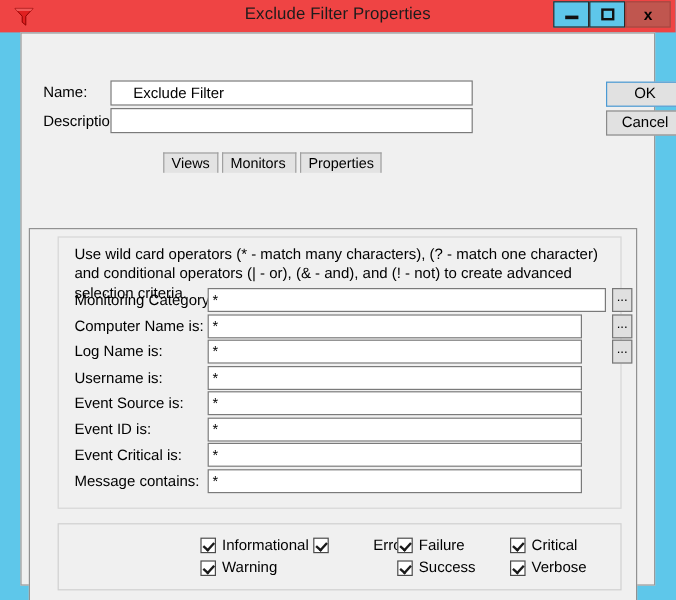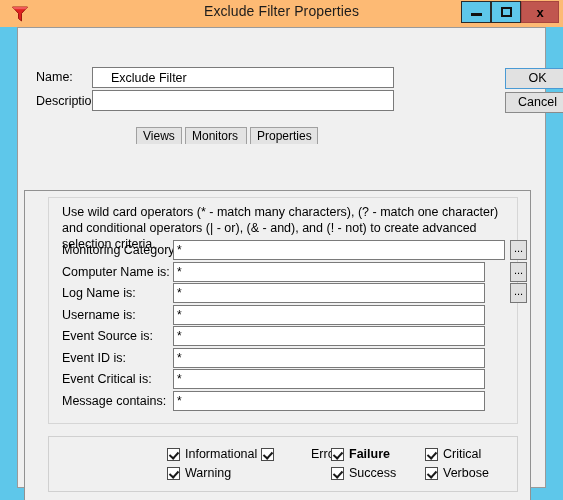--- a/index.html
+++ b/index.html
@@ -25,21 +25,21 @@
     background: #5ec7ea;
     box-sizing: border-box;
   }
 
   
   #titlebar {
     position: absolute;
     left: 0; top: 0;
     width: 563px;
     height: 27px;
-    background: #fdba74;
+    background: #ef4444;
   }
   #app-icon {
     position: absolute;
     left: 10px; top: 4px;
     width: 20px; height: 19px;
   }
   #title-text {
     position: absolute;
     left: 0; top: 3px;
     width: 563px;
@@ -362,21 +362,21 @@
       <div id="eventtype-group"></div>
       <div id="eventtype-boxes">
           <div class="cbrow" style="left: 142px; top: 256px;">
             <span class="cbox"></span>
             <span class="cblabel">Informational</span>
           </div>
           <div class="cbrow" style="left: 236px; top: 256px; gap: 32px;">
             <span class="cbox"></span>
             <span class="cblabel">Error</span>
           </div>
-          <div class="cbrow" style="left: 306px; top: 256px; font-weight: bold;">
+          <div class="cbrow" style="left: 306px; top: 256px;">
             <span class="cbox"></span>
             <span class="cblabel">Failure</span>
           </div>
           <div class="cbrow" style="left: 400px; top: 256px;">
             <span class="cbox"></span>
             <span class="cblabel">Critical</span>
           </div>
           <div class="cbrow" style="left: 142px; top: 275px;">
             <span class="cbox"></span>
             <span class="cblabel">Warning</span>

